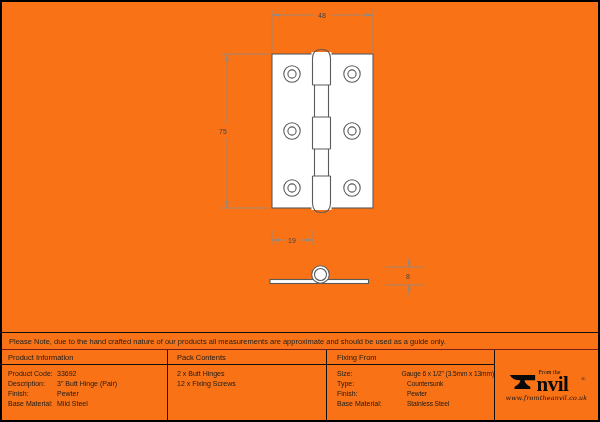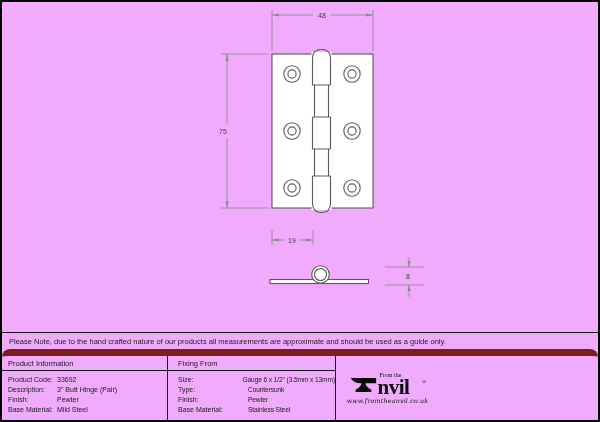--- a/index.html
+++ b/index.html
@@ -1,30 +1,30 @@
 <!DOCTYPE html>
 <html><head>
 <meta charset="utf-8">
 <style>
   html,body{margin:0;padding:0;background:#fff;}
   .page{
-    position:relative;width:600px;height:422px;background:#f0abfc;
+    position:relative;width:600px;height:422px;background:#f97316;
     border:2px solid #000;box-sizing:border-box;overflow:hidden;
     font-family:"Liberation Sans", sans-serif;color:#1a1a1a;
   }
   .drawing{position:absolute;left:0;top:0;}
   .dim-text{font-family:"Liberation Sans",sans-serif;font-size:7px;fill:#444;}
   .notebar{
     position:absolute;left:0;top:330px;width:596px;height:17px;
     border-top:1.5px solid #111;box-sizing:border-box;
     font-size:7.5px;color:#222;display:flex;align-items:center;padding-left:7px;
   }
   .spec-table{
     position:absolute;left:0;top:347px;width:596px;height:71px;
-    border-top:7px solid #7f1d1d;box-sizing:border-box;display:flex;border-radius:8px;
+    border-top:1px solid #7f1d1d;box-sizing:border-box;display:flex;
   }
   .col{box-sizing:border-box;border-right:1px solid #111;position:relative;}
   .col-product{width:166px;}
   .col-pack{width:159px;}
   .col-screw{width:168px;}
   .col-logo{width:103px;border-right:none;display:flex;align-items:center;justify-content:center;}
   .col-header{
     height:15px;border-bottom:1px solid #111;box-sizing:border-box;
     font-size:7.5px;display:flex;align-items:center;
   }
@@ -158,20 +158,27 @@
           <span class="kv-label">Finish:</span>
           <span class="kv-value">Pewter</span>
         </div>
         <div class="kv-row">
           <span class="kv-label">Base Material:</span>
           <span class="kv-value">Mild Steel</span>
         </div>
       </div>
     </div>
 
+    <div class="col col-pack">
+      <div class="col-header">Pack Contents</div>
+      <div class="col-body">
+        <div class="pack-item">2 x Butt Hinges</div>
+        <div class="pack-item">12 x Fixing Screws</div>
+      </div>
+    </div>
 
     <div class="col col-screw">
       <div class="col-header">Fixing From</div>
       <div class="col-body">
         <div class="kv-row">
           <span class="kv-label">Size:</span>
           <span class="kv-value">Gauge 6 x 1/2" (3.5mm x 13mm)</span>
         </div>
         <div class="kv-row">
           <span class="kv-label">Type:</span>

